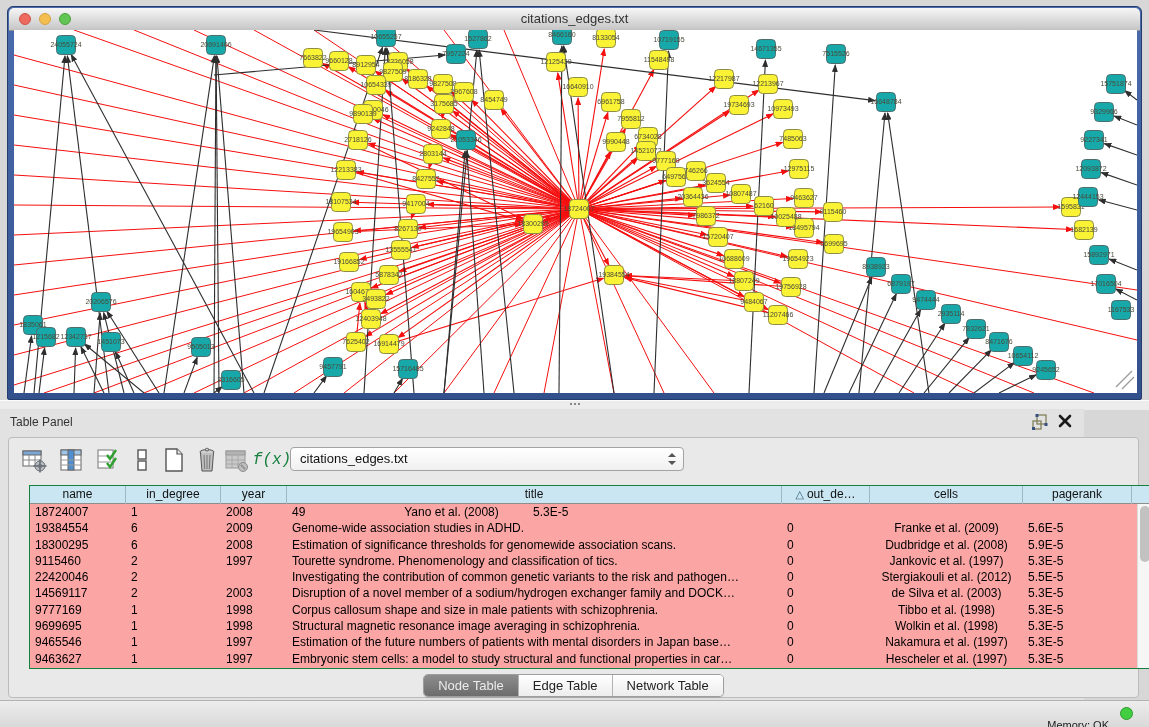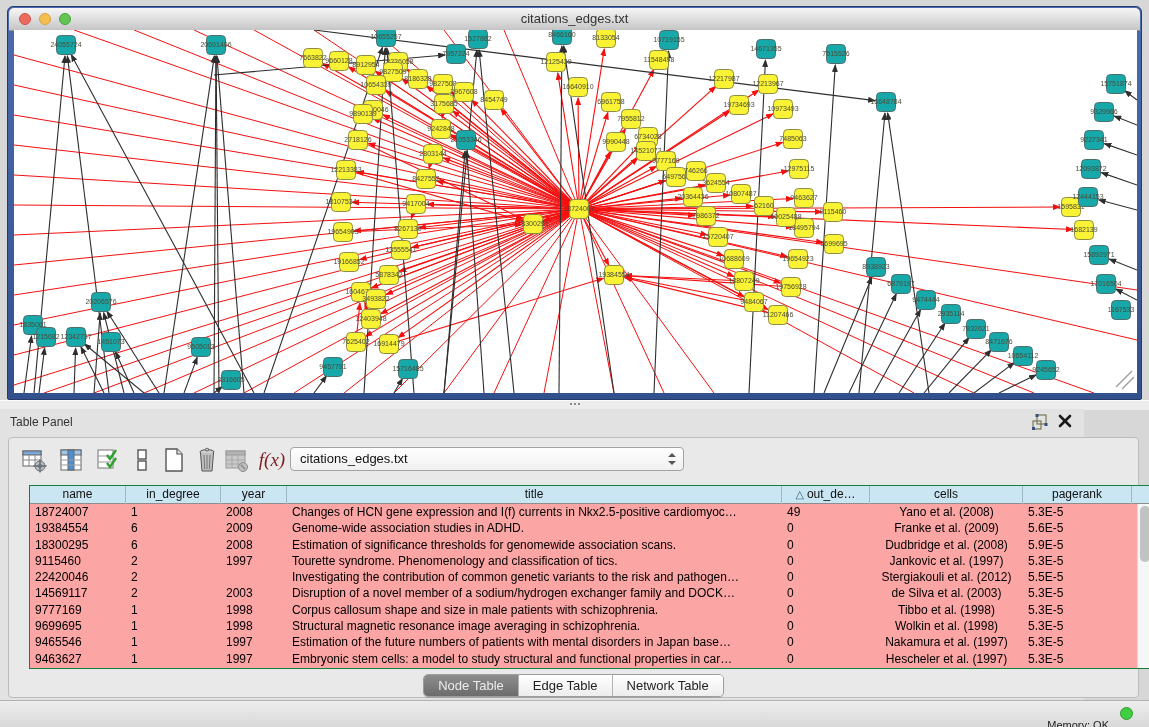--- a/index.html
+++ b/index.html
@@ -30,21 +30,21 @@
   .panel-header{position:absolute;left:0;top:0;width:100%;height:27px;}
   .panel-title{position:absolute;left:10px;top:6px;font-size:12px;color:#333;}
   .float-btn{position:absolute;right:36px;top:5px;width:16px;height:16px;cursor:pointer;}
   .close-btn{position:absolute;right:12px;top:5px;width:14px;height:14px;cursor:pointer;}
   .panel-body{position:absolute;left:8px;top:28px;width:1131px;height:261px;background:#e9e9e9;
       border:1px solid #bcbcbc;border-radius:4px;box-sizing:border-box;}
   
   .toolbar{position:absolute;left:0;top:0;width:100%;height:42px;}
   .tbtn{position:absolute;top:7px;width:30px;height:30px;display:flex;align-items:center;
       justify-content:center;cursor:pointer;}
-  .fx{font-family:Liberation Serif, serif;font-style:italic;font-size:19px;color:#7f1d1d;}
+  .fx{font-family:Liberation Mono, monospace;font-style:italic;font-size:16px;color:#15803d;}
   .combo{position:absolute;left:281px;top:9px;width:394px;height:24px;box-sizing:border-box;
       background:linear-gradient(#ffffff,#f0f0f0);border:1px solid #a3a3a3;border-radius:4px;
       font-size:13px;color:#111;line-height:22px;padding-left:9px;cursor:pointer;}
   .combo .steppers{position:absolute;right:7px;top:4px;width:9px;height:14px;}
   .combo .up{position:absolute;top:1px;left:1px;width:0;height:0;border-left:4px solid transparent;
       border-right:4px solid transparent;border-bottom:4px solid #555;}
   .combo .dn{position:absolute;bottom:1px;left:1px;width:0;height:0;border-left:4px solid transparent;
       border-right:4px solid transparent;border-top:4px solid #555;}
   
   .table-wrap{position:absolute;left:20px;top:47px;width:1124px;height:184px;background:#fca5a5;
@@ -816,21 +816,20 @@
             <div class="th" style="width: 495px;">title</div>
             <div class="th" style="width: 88px;"><span class="sort">△</span>out_de…</div>
             <div class="th" style="width: 153px;">cells</div>
             <div class="th" style="width: 109px;">pagerank</div>
           </div>
         <div class="tbody" id="tbody">
             <div class="trow">
               <div class="td" style="width: 96px;">18724007</div>
               <div class="td" style="width: 95px;">1</div>
               <div class="td" style="width: 66px;">2008</div>
-              <div class="td" style="width: 495px;">Changes of HCN gene expression and I(f) currents in Nkx2.5-positive cardiomyoc…</div>
               <div class="td" style="width: 88px;">49</div>
               <div class="td c" style="width: 153px;">Yano et al. (2008)</div>
               <div class="td" style="width: 109px;">5.3E-5</div>
             </div>
             <div class="trow">
               <div class="td" style="width: 96px;">19384554</div>
               <div class="td" style="width: 95px;">6</div>
               <div class="td" style="width: 66px;">2009</div>
               <div class="td" style="width: 495px;">Genome-wide association studies in ADHD.</div>
               <div class="td" style="width: 88px;">0</div>

